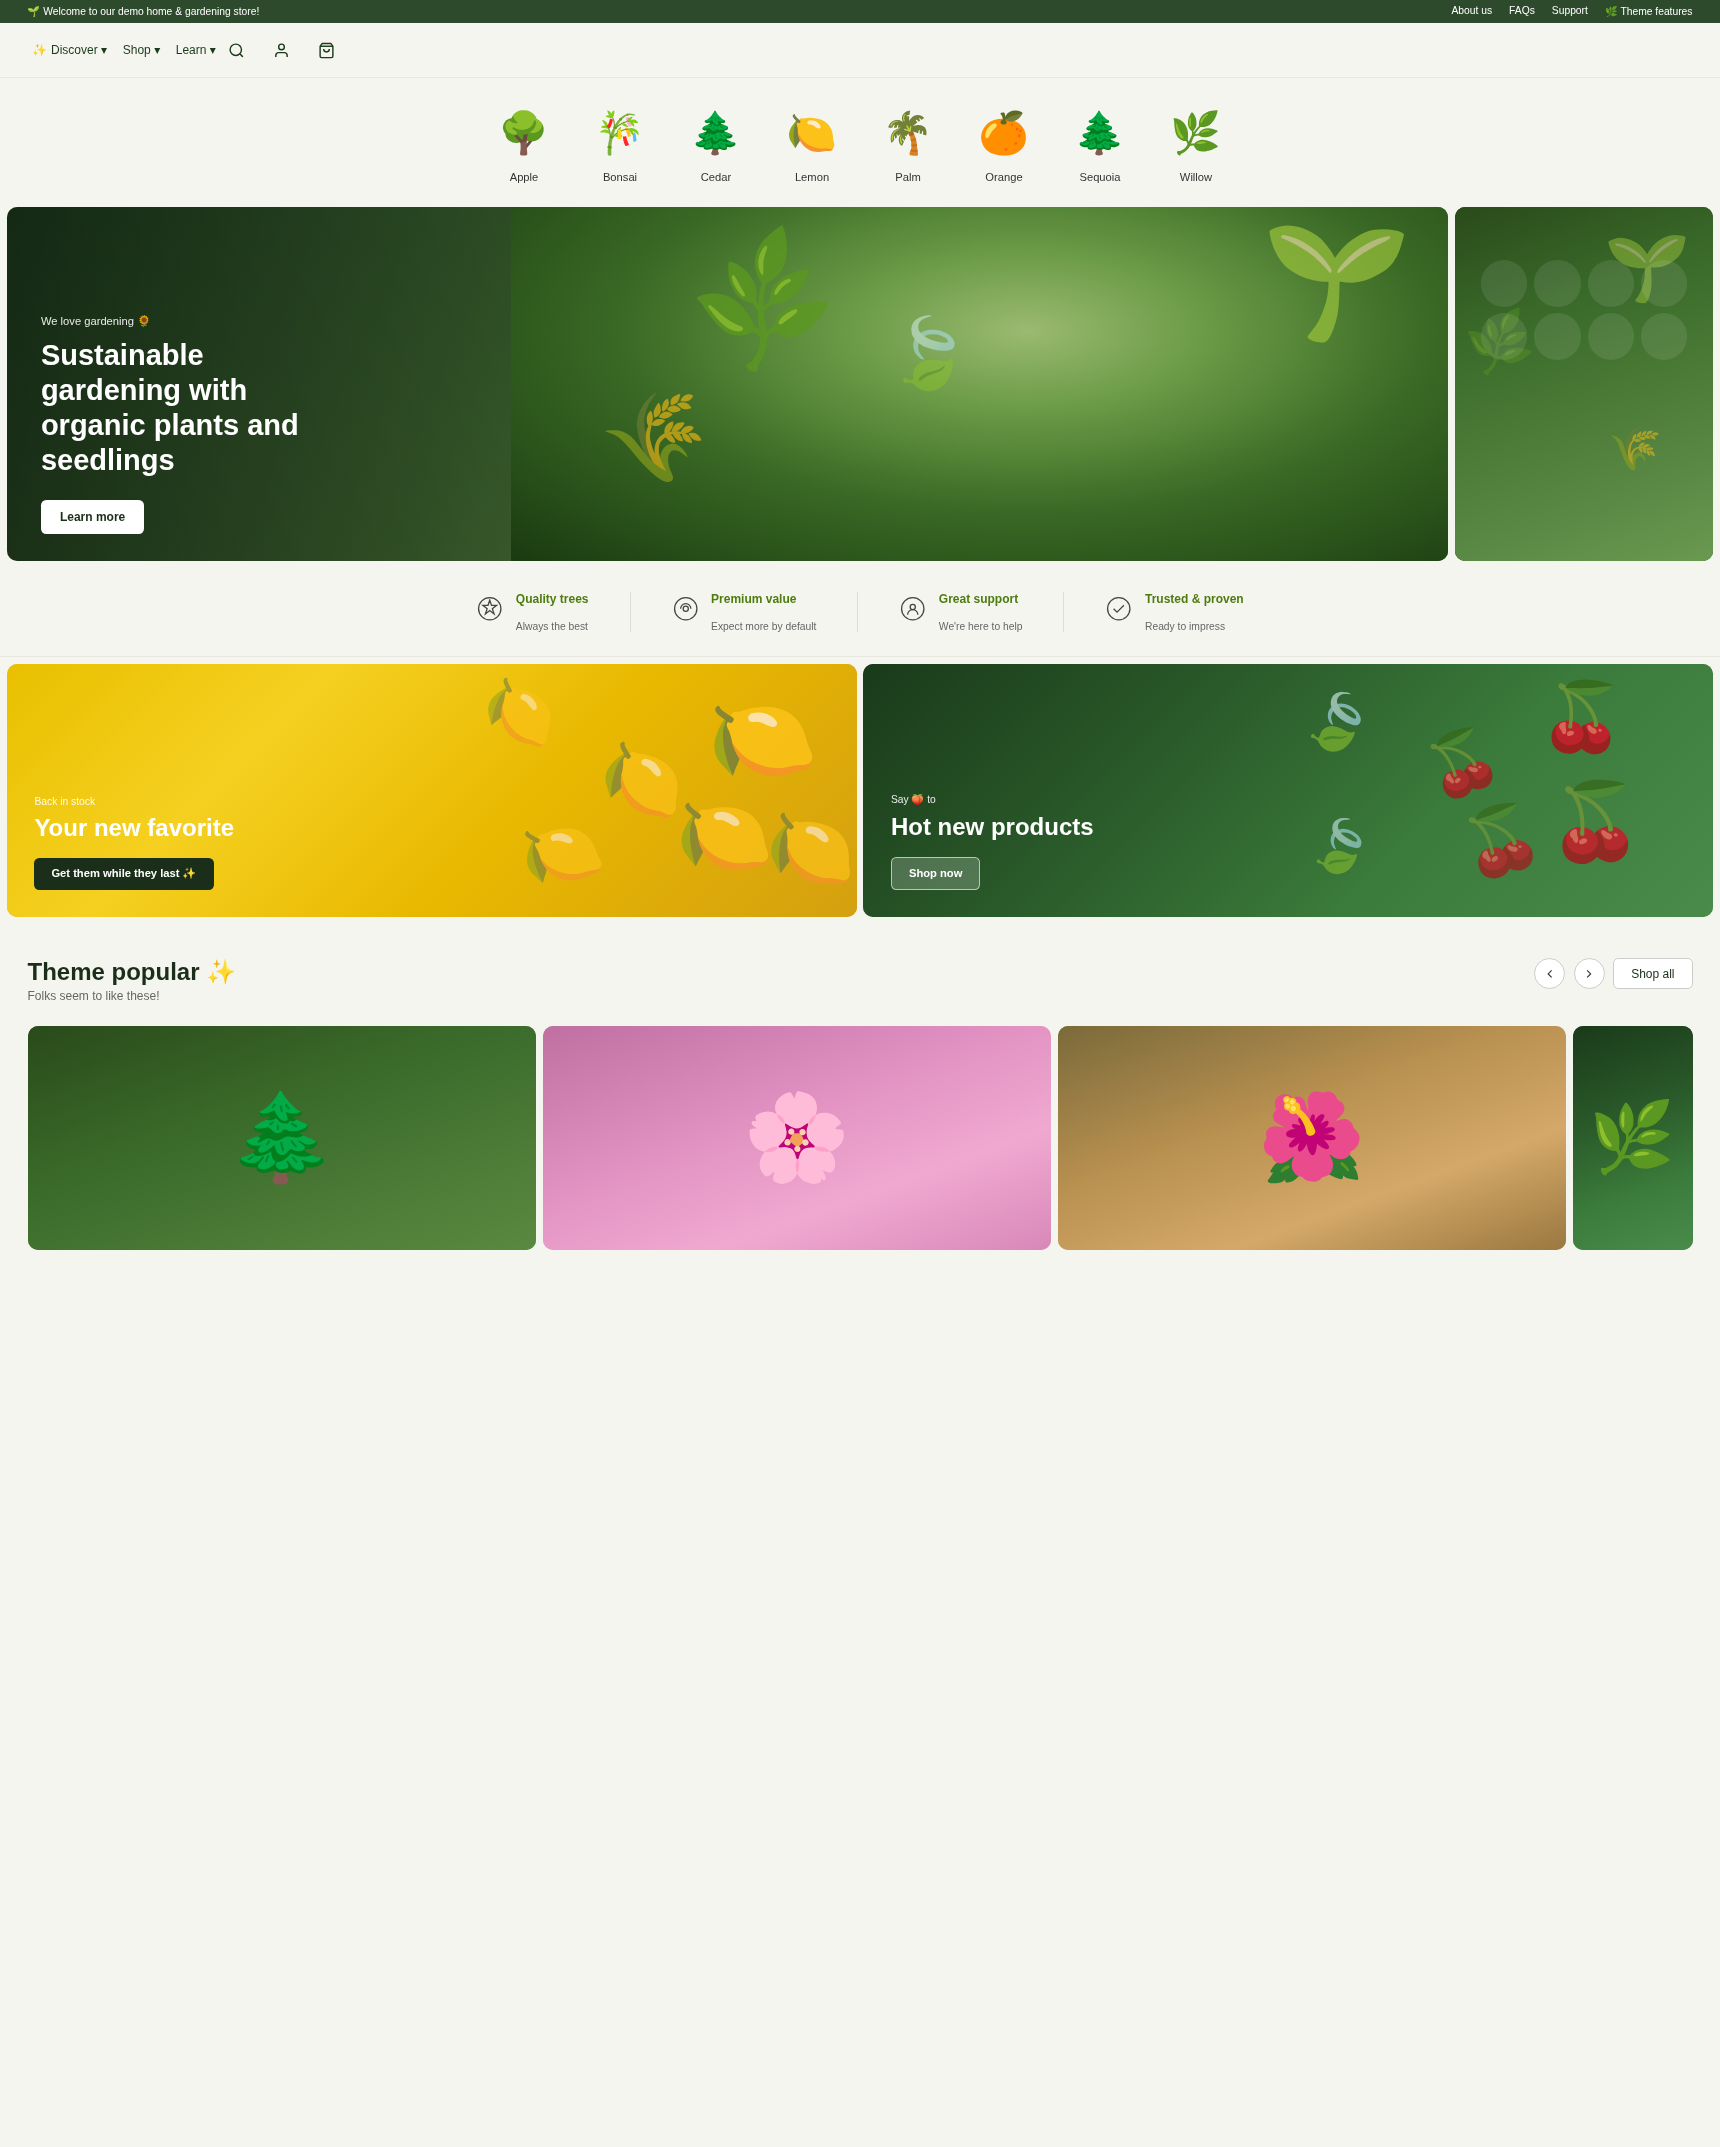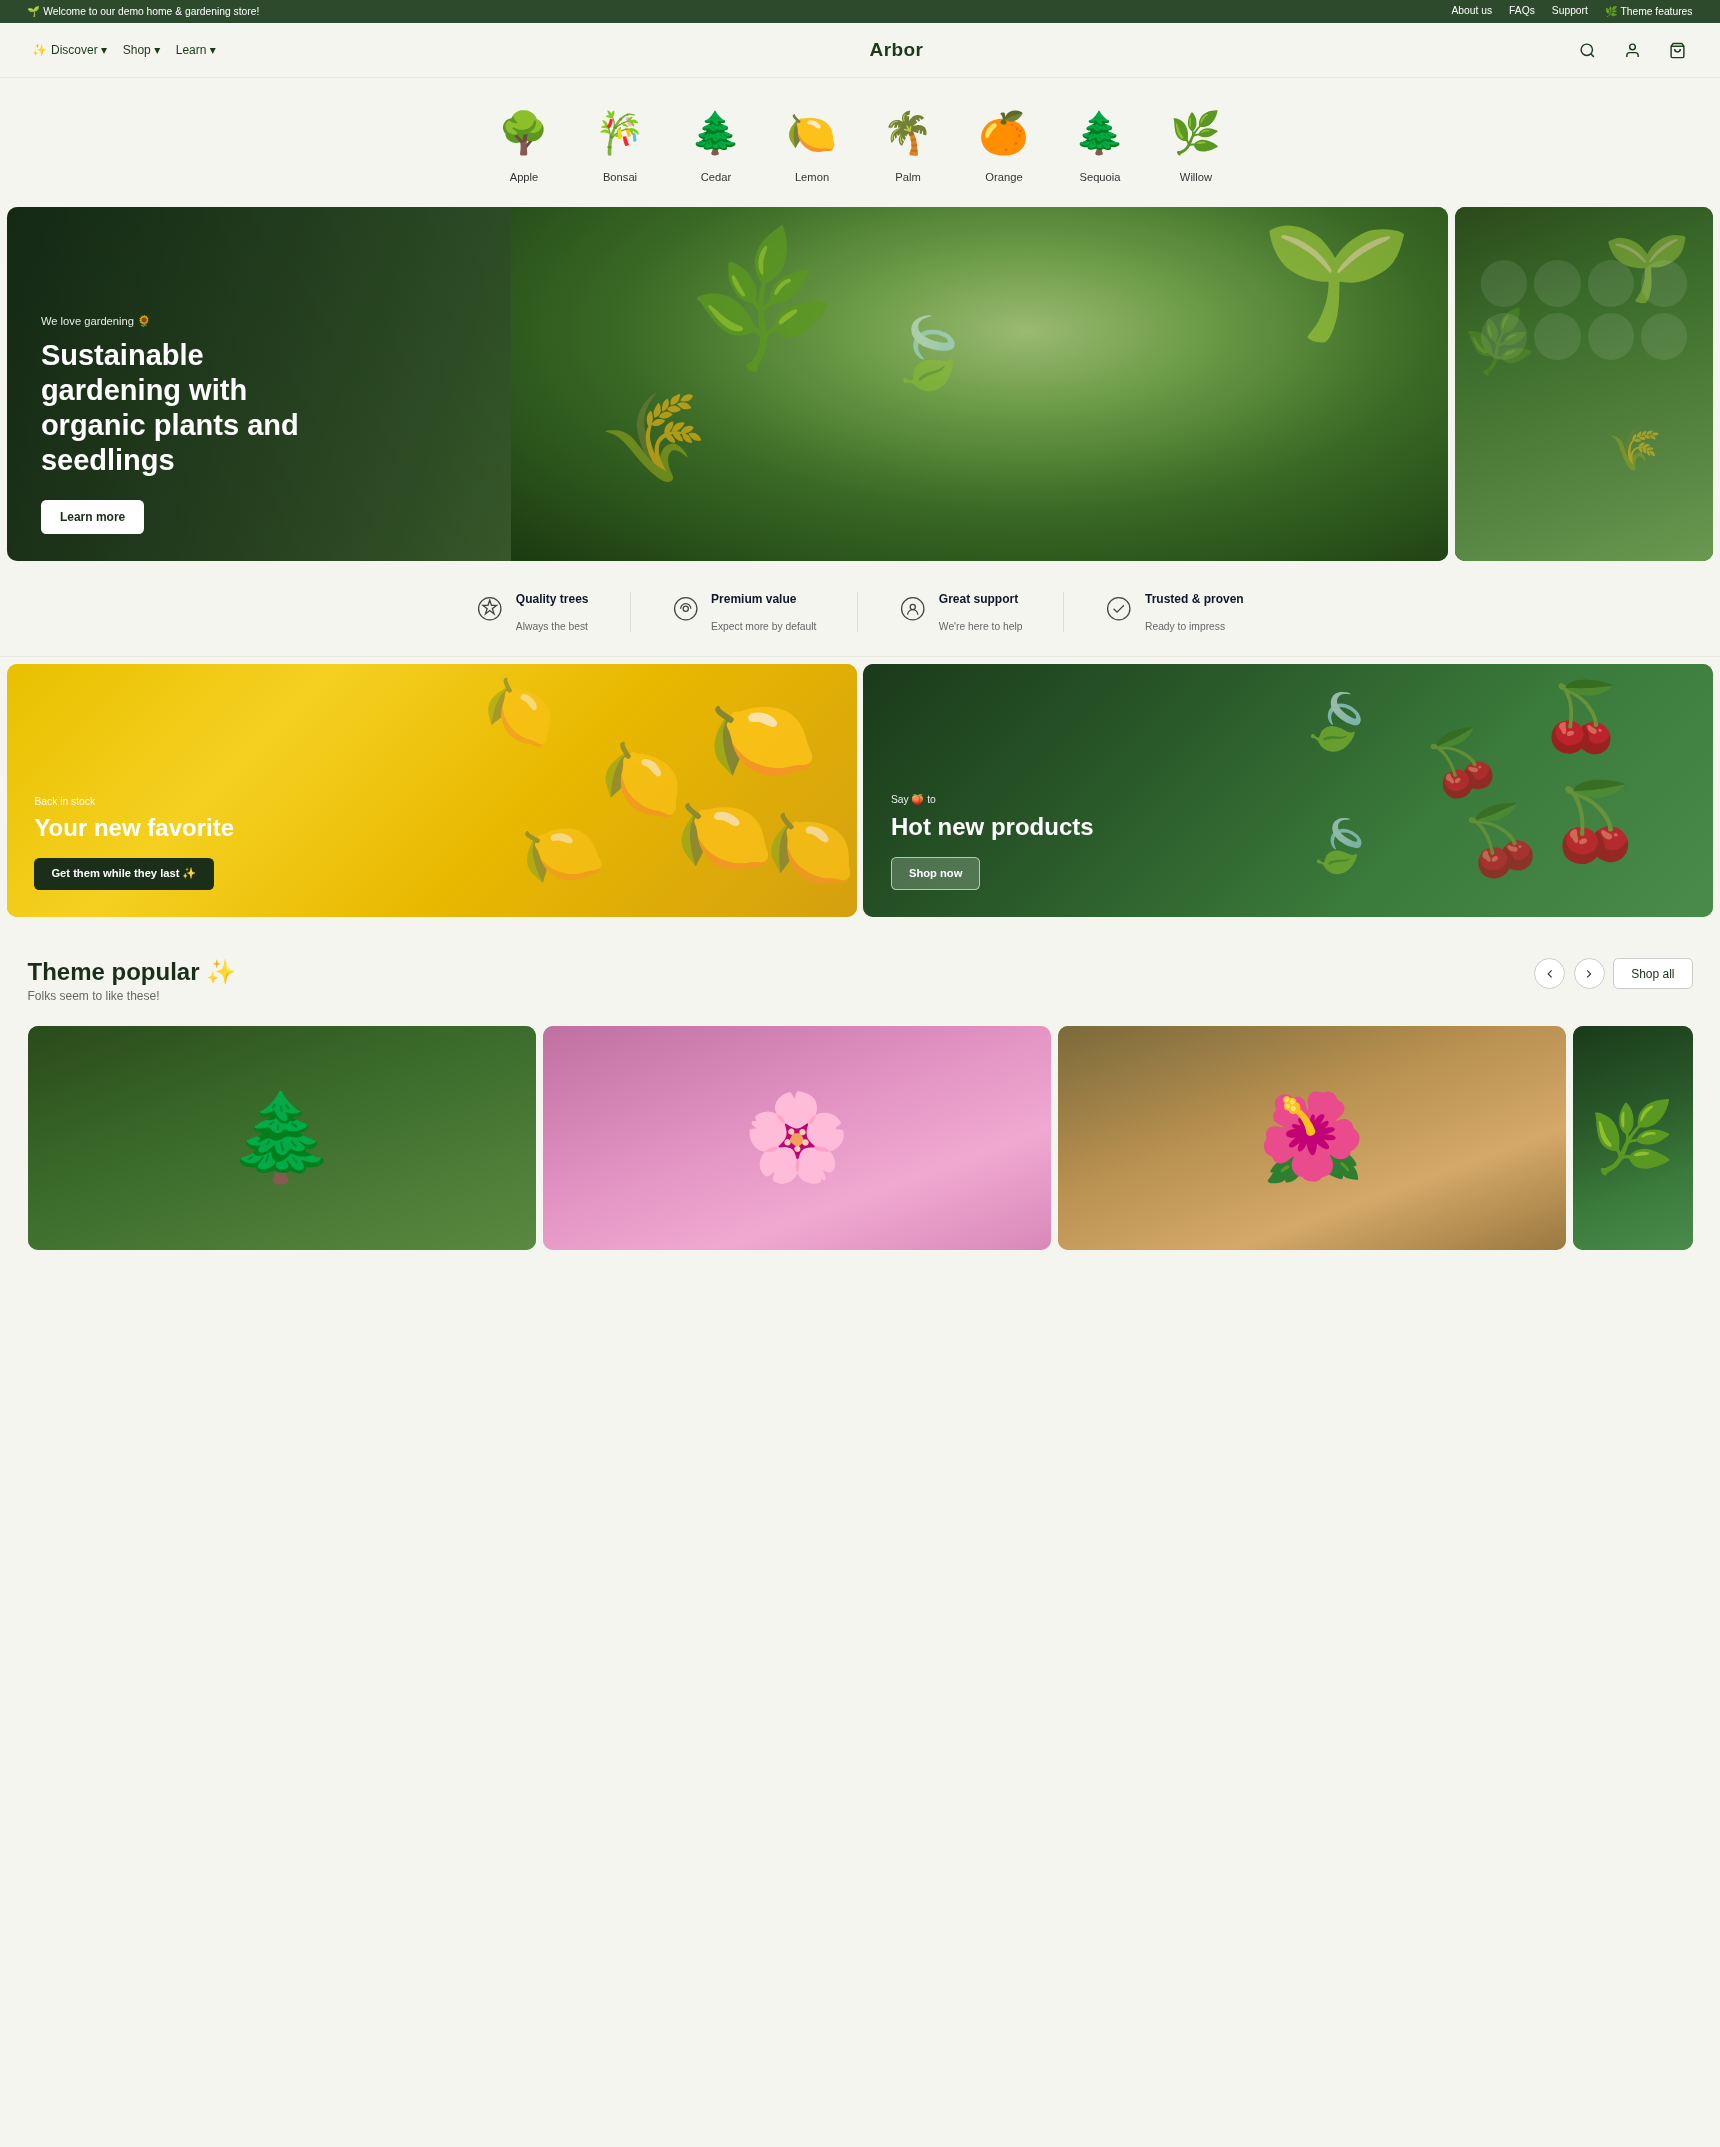--- a/index.html
+++ b/index.html
@@ -138,21 +138,21 @@
       padding: 24px 27.5px;
       border-bottom: 0.9px solid #e8e8e0;
     }
     .trust-item {
       display: flex; align-items: center; gap: 12px;
       padding: 0 41px;
       border-right: 0.9px solid #ddd;
     }
     .trust-item:last-child { border-right: none; }
     .trust-icon { font-size: 24px; color: #555; }
-    .trust-text-title { font-size: 12px; font-weight: 600; color: #0f172a; }
+    .trust-text-title { font-size: 12px; font-weight: 600; color: #4d7c0f; }
     .trust-text-sub { font-size: 10.3px; color: #666; margin-top: 15px; }
 
     
     .promo-section {
       display: flex;
       gap: 6.9px;
       padding: 6.9px;
       height: 267px;
     }
     .promo-card {
@@ -272,23 +272,20 @@
     </button>
     <button class="nav-btn">
       <span>Shop</span>
       <span>▾</span>
     </button>
     <button class="nav-btn">
       <span>Learn</span>
       <span>▾</span>
     </button>
   </div>
-  <div class="nav-center">
-    <div class="nav-logo">Arbor</div>
-  </div>
   <div class="nav-right">
     <button class="nav-icon-btn">
       <svg width="17" height="17" viewBox="0 0 24 24" fill="none" stroke="currentColor" stroke-width="2">
         <circle cx="11" cy="11" r="8"></circle>
           <path d="m21 21-4.35-4.35"></path>
       </svg>
     </button>
     <button class="nav-icon-btn">
       <svg width="17" height="17" viewBox="0 0 24 24" fill="none" stroke="currentColor" stroke-width="2">
         <path d="M20 21v-2a4 4 0 0 0-4-4H8a4 4 0 0 0-4 4v2"></path>

